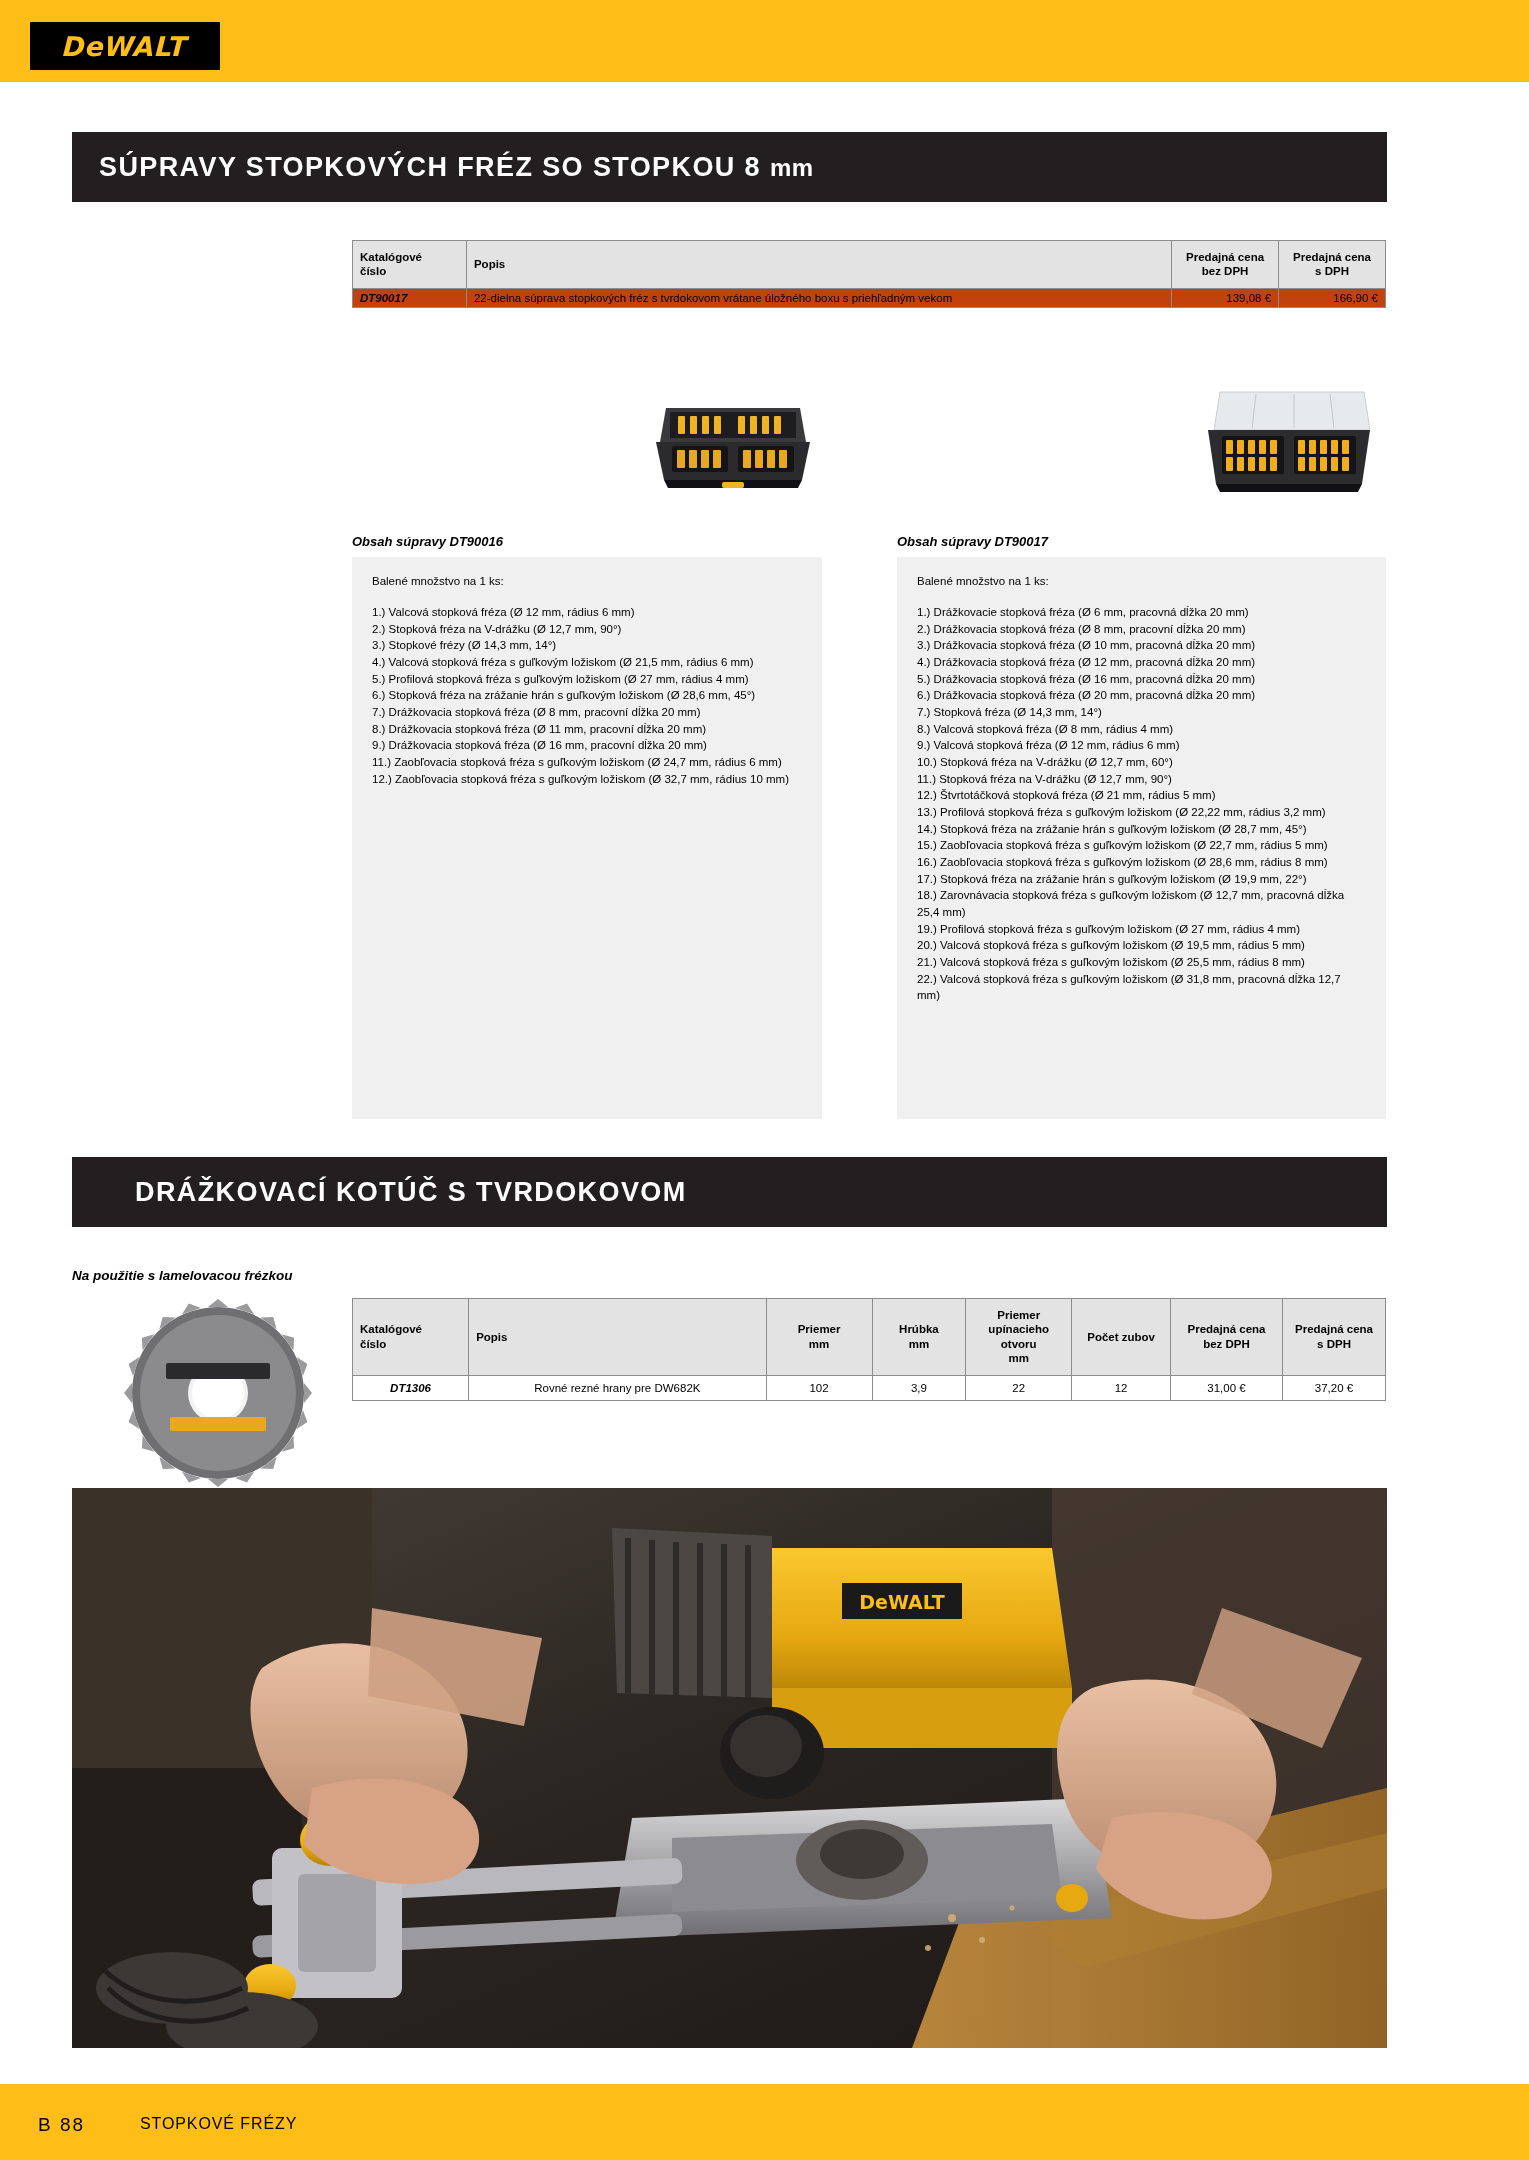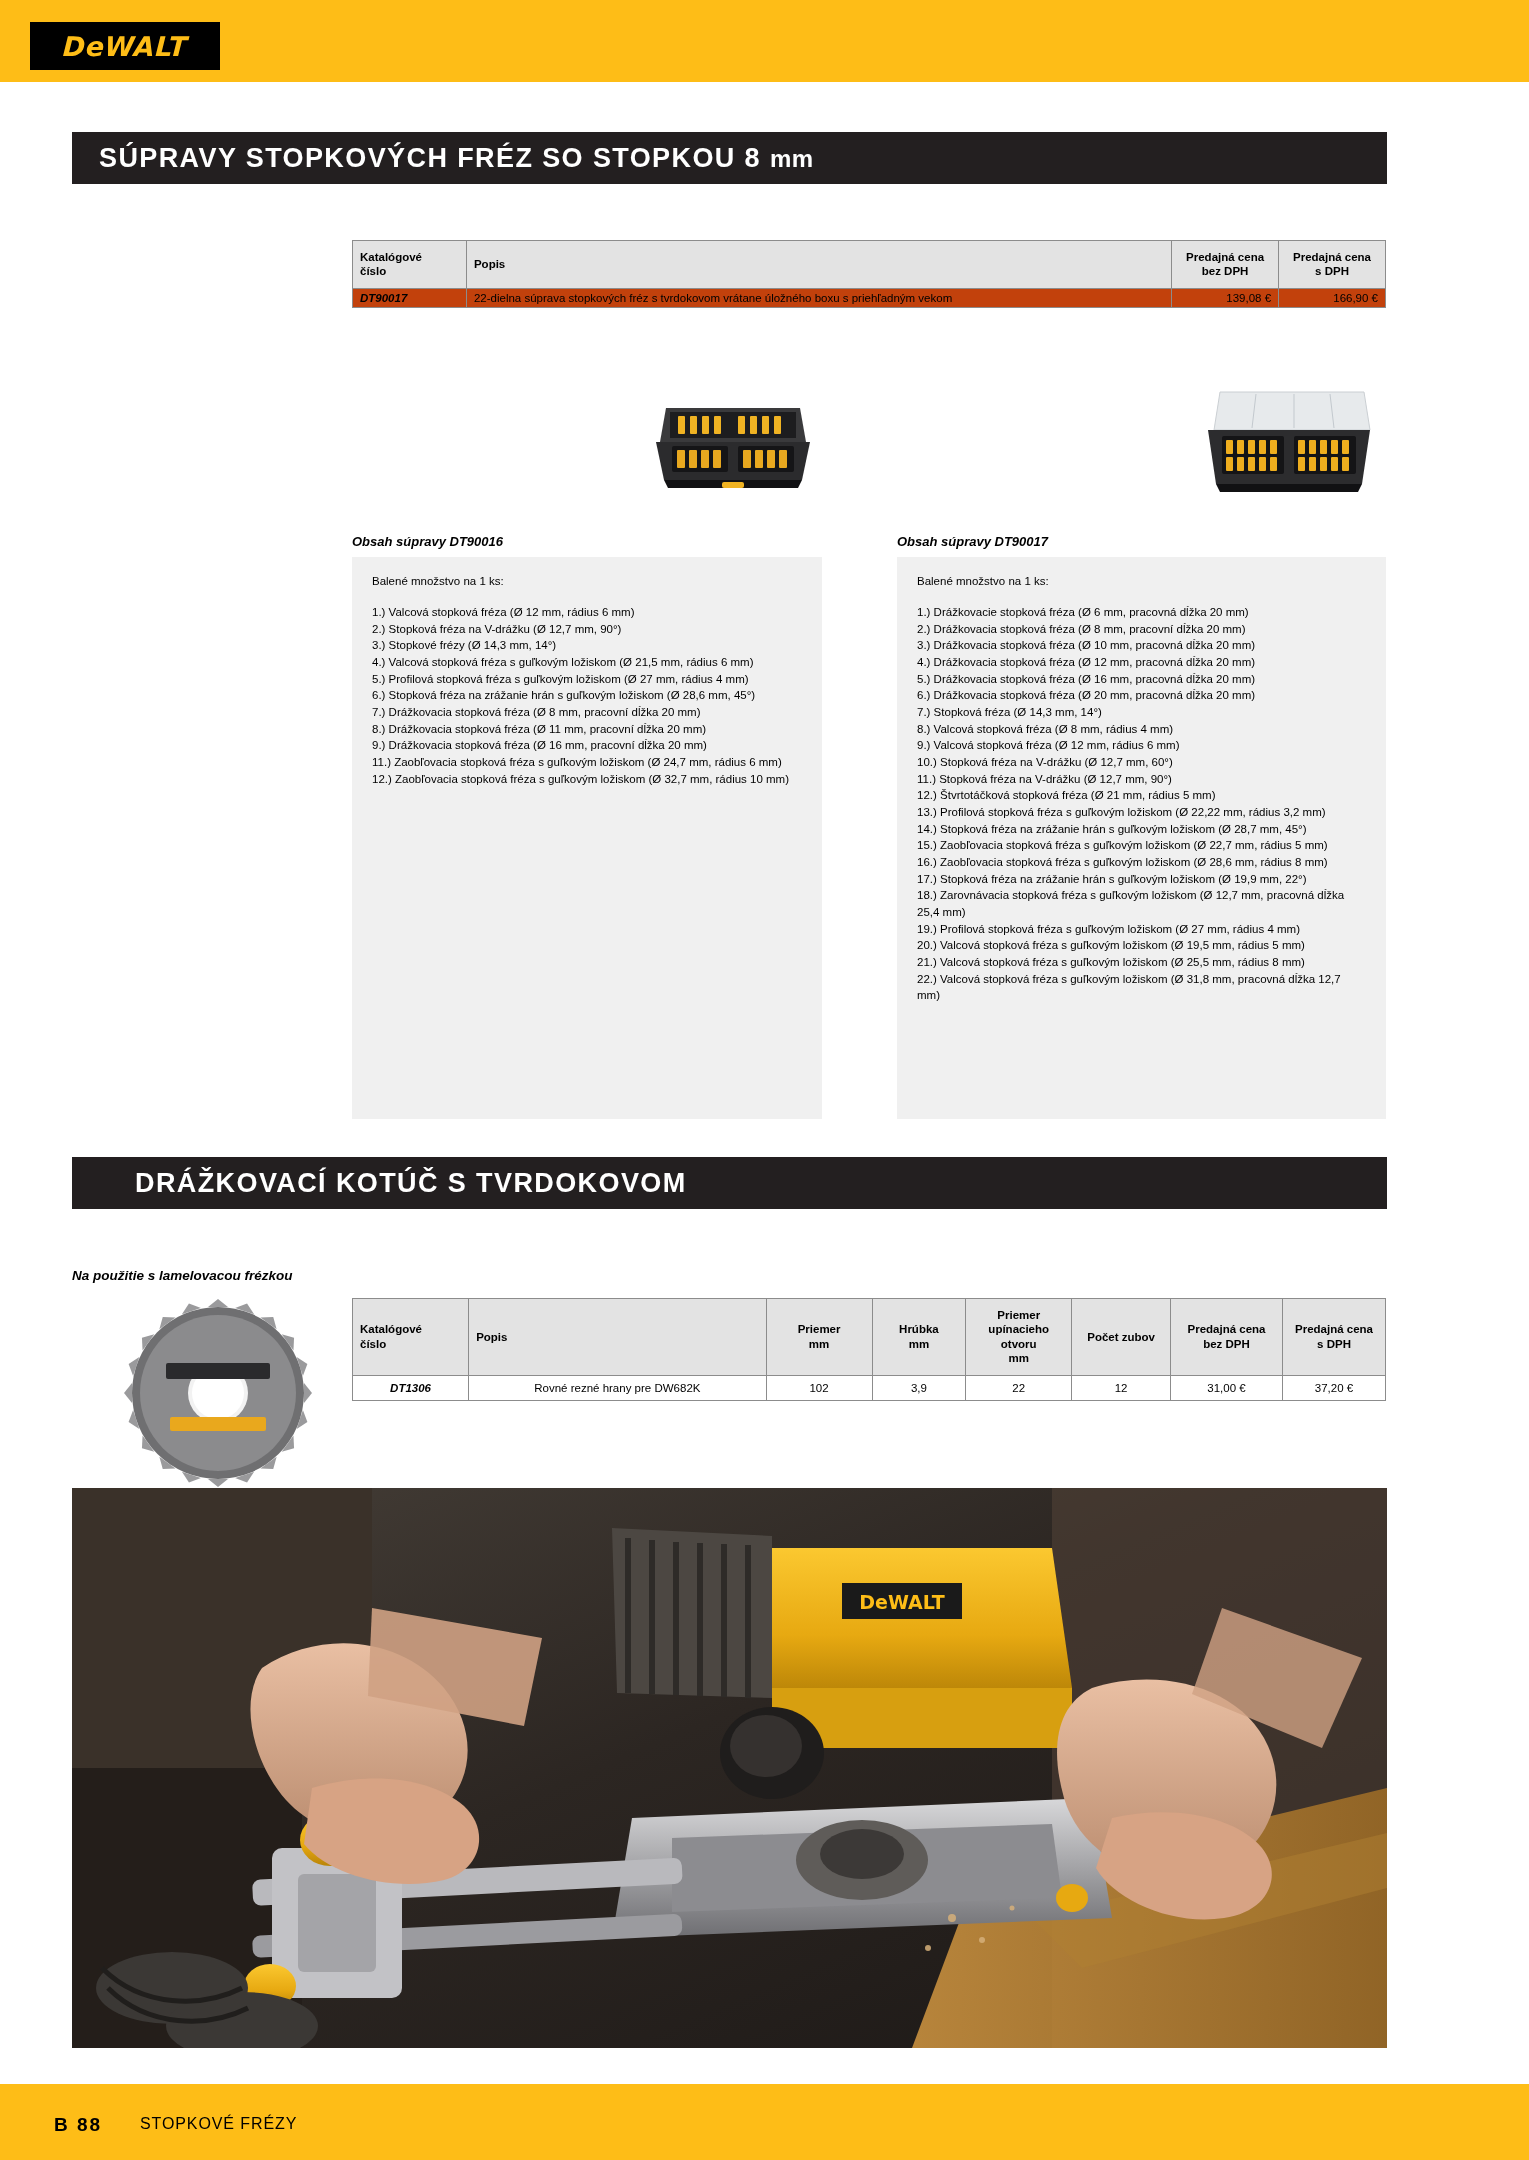--- a/index.html
+++ b/index.html
@@ -39,21 +39,21 @@
     letter-spacing: 0.5px;
     font-style: italic;
     transform: skewX(-3deg);
   }
 
   
   .section-bar {
     position: absolute;
     left: 72px;
     width: 1315px;
-    height: 52px;
+    height: 70px;
     background: #231f20;
     display: flex;
     align-items: center;
   }
   .section-bar .title {
     color: #ffffff;
     font-size: 27px;
     font-weight: bold;
     letter-spacing: 1.4px;
     padding-left: 27px;
@@ -172,23 +172,22 @@
   .footer-bar {
     position: absolute;
     bottom: 0; left: 0;
     width: 1529px; height: 76px;
     background: #FEBD17;
   }
   #page-num {
     position: absolute;
     bottom: 24px; left: 38px;
     font-size: 19px;
-    font-weight: bold;
+    font-weight: normal;
     letter-spacing: 2px;
-    margin-left: 16px;
   }
   #footer-text {
     position: absolute;
     bottom: 27px; left: 140px;
     font-size: 16px;
     letter-spacing: 0.9px;
   }
 </style>
 </head>
 <body>

